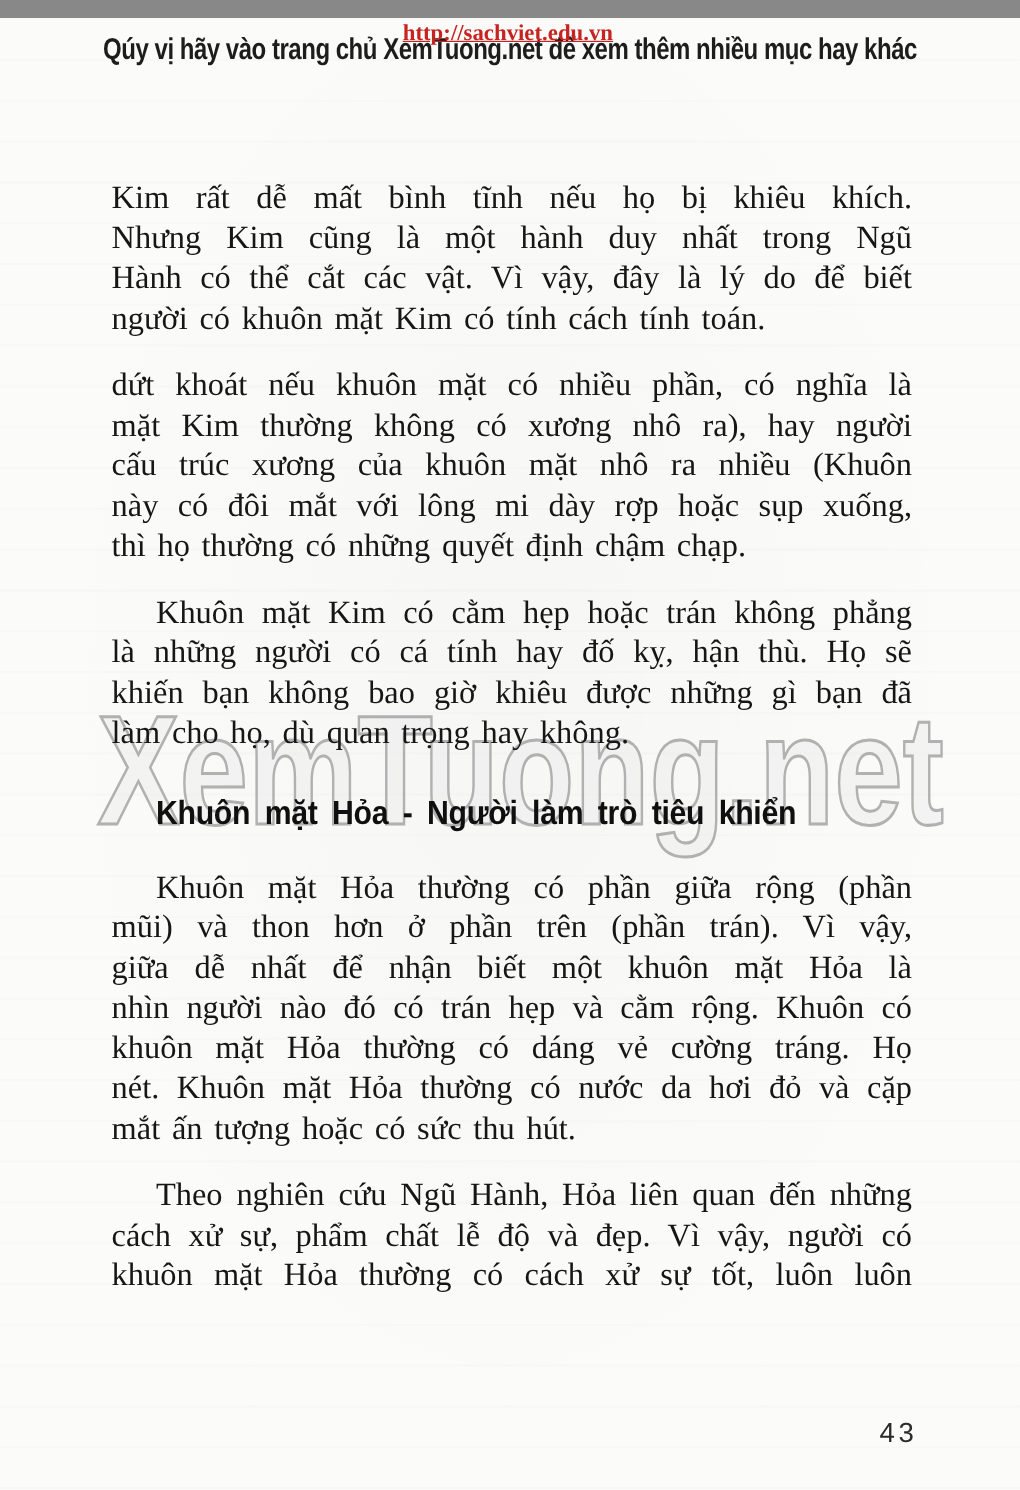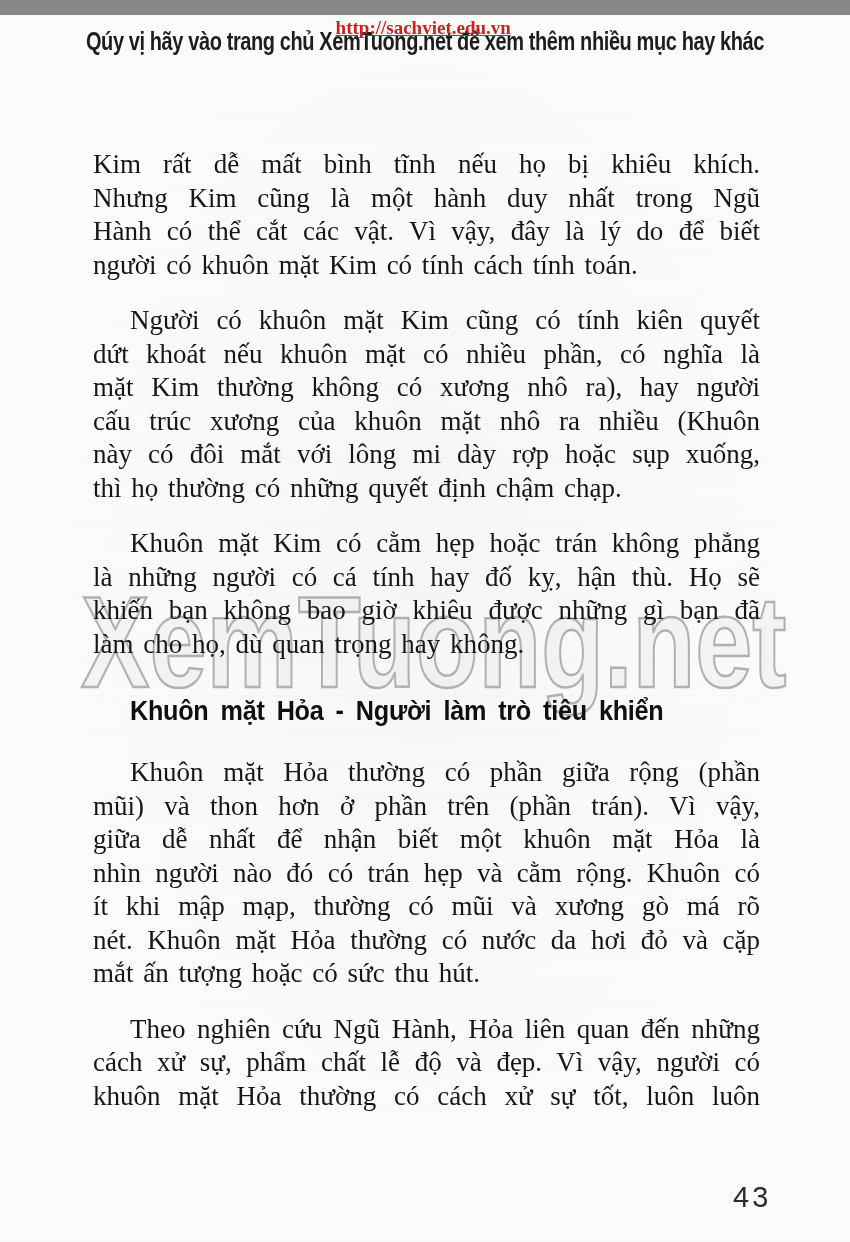--- a/index.html
+++ b/index.html
@@ -87,21 +87,21 @@
     color: #0f0f0f;
     transform: scaleX(0.9);
     transform-origin: left center;
     white-space: nowrap;
   }
 
   .page-number {
     position: absolute;
     top: 1166px; left: 733px;
     font-family: "Liberation Sans", "DejaVu Sans", sans-serif;
-    font-size: 29px;
+    font-size: 23px;
     letter-spacing: 3px;
     color: #2b2b2b;
     z-index: 2;
   }
 
   
   .page::after {
     content: "";
     position: absolute; inset: 0;
     background: repeating-linear-gradient(
@@ -125,21 +125,20 @@
   <div class="content">
 
     <div class="para">
       <div class="ln">Kim rất dễ mất bình tĩnh nếu họ bị khiêu khích.</div>
       <div class="ln">Nhưng Kim cũng là một hành duy nhất trong Ngũ</div>
       <div class="ln">Hành có thể cắt các vật. Vì vậy, đây là lý do để biết</div>
       <div class="ln last">người có khuôn mặt Kim có tính cách tính toán.</div>
     </div>
 
     <div class="para">
-      <div class="ln ind">Người có khuôn mặt Kim cũng có tính kiên quyết</div>
       <div class="ln">dứt khoát nếu khuôn mặt có nhiều phần, có nghĩa là</div>
       <div class="ln">mặt Kim thường không có xương nhô ra), hay người</div>
       <div class="ln">cấu trúc xương của khuôn mặt nhô ra nhiều (Khuôn</div>
       <div class="ln">này có đôi mắt với lông mi dày rợp hoặc sụp xuống,</div>
       <div class="ln last">thì họ thường có những quyết định chậm chạp.</div>
     </div>
 
     <div class="para">
       <div class="ln ind">Khuôn mặt Kim có cằm hẹp hoặc trán không phẳng</div>
       <div class="ln">là những người có cá tính hay đố kỵ, hận thù. Họ sẽ</div>
@@ -147,21 +146,21 @@
       <div class="ln last">làm cho họ, dù quan trọng hay không.</div>
     </div>
 
     <div class="section-heading">Khuôn mặt Hỏa - Người làm trò tiêu khiển</div>
 
     <div class="para">
       <div class="ln ind">Khuôn mặt Hỏa thường có phần giữa rộng (phần</div>
       <div class="ln">mũi) và thon hơn ở phần trên (phần trán). Vì vậy,</div>
       <div class="ln">giữa dễ nhất để nhận biết một khuôn mặt Hỏa là</div>
       <div class="ln">nhìn người nào đó có trán hẹp và cằm rộng. Khuôn có</div>
-      <div class="ln">ít khi mập mạp, thường có mũi và xương gò má rõ</div>
+      <div class="ln">khuôn mặt Hỏa thường có dáng vẻ cường tráng. Họ</div>
       <div class="ln">nét. Khuôn mặt Hỏa thường có nước da hơi đỏ và cặp</div>
       <div class="ln last">mắt ấn tượng hoặc có sức thu hút.</div>
     </div>
 
     <div class="para">
       <div class="ln ind">Theo nghiên cứu Ngũ Hành, Hỏa liên quan đến những</div>
       <div class="ln">cách xử sự, phẩm chất lễ độ và đẹp. Vì vậy, người có</div>
       <div class="ln">khuôn mặt Hỏa thường có cách xử sự tốt, luôn luôn</div>
     </div>
 

